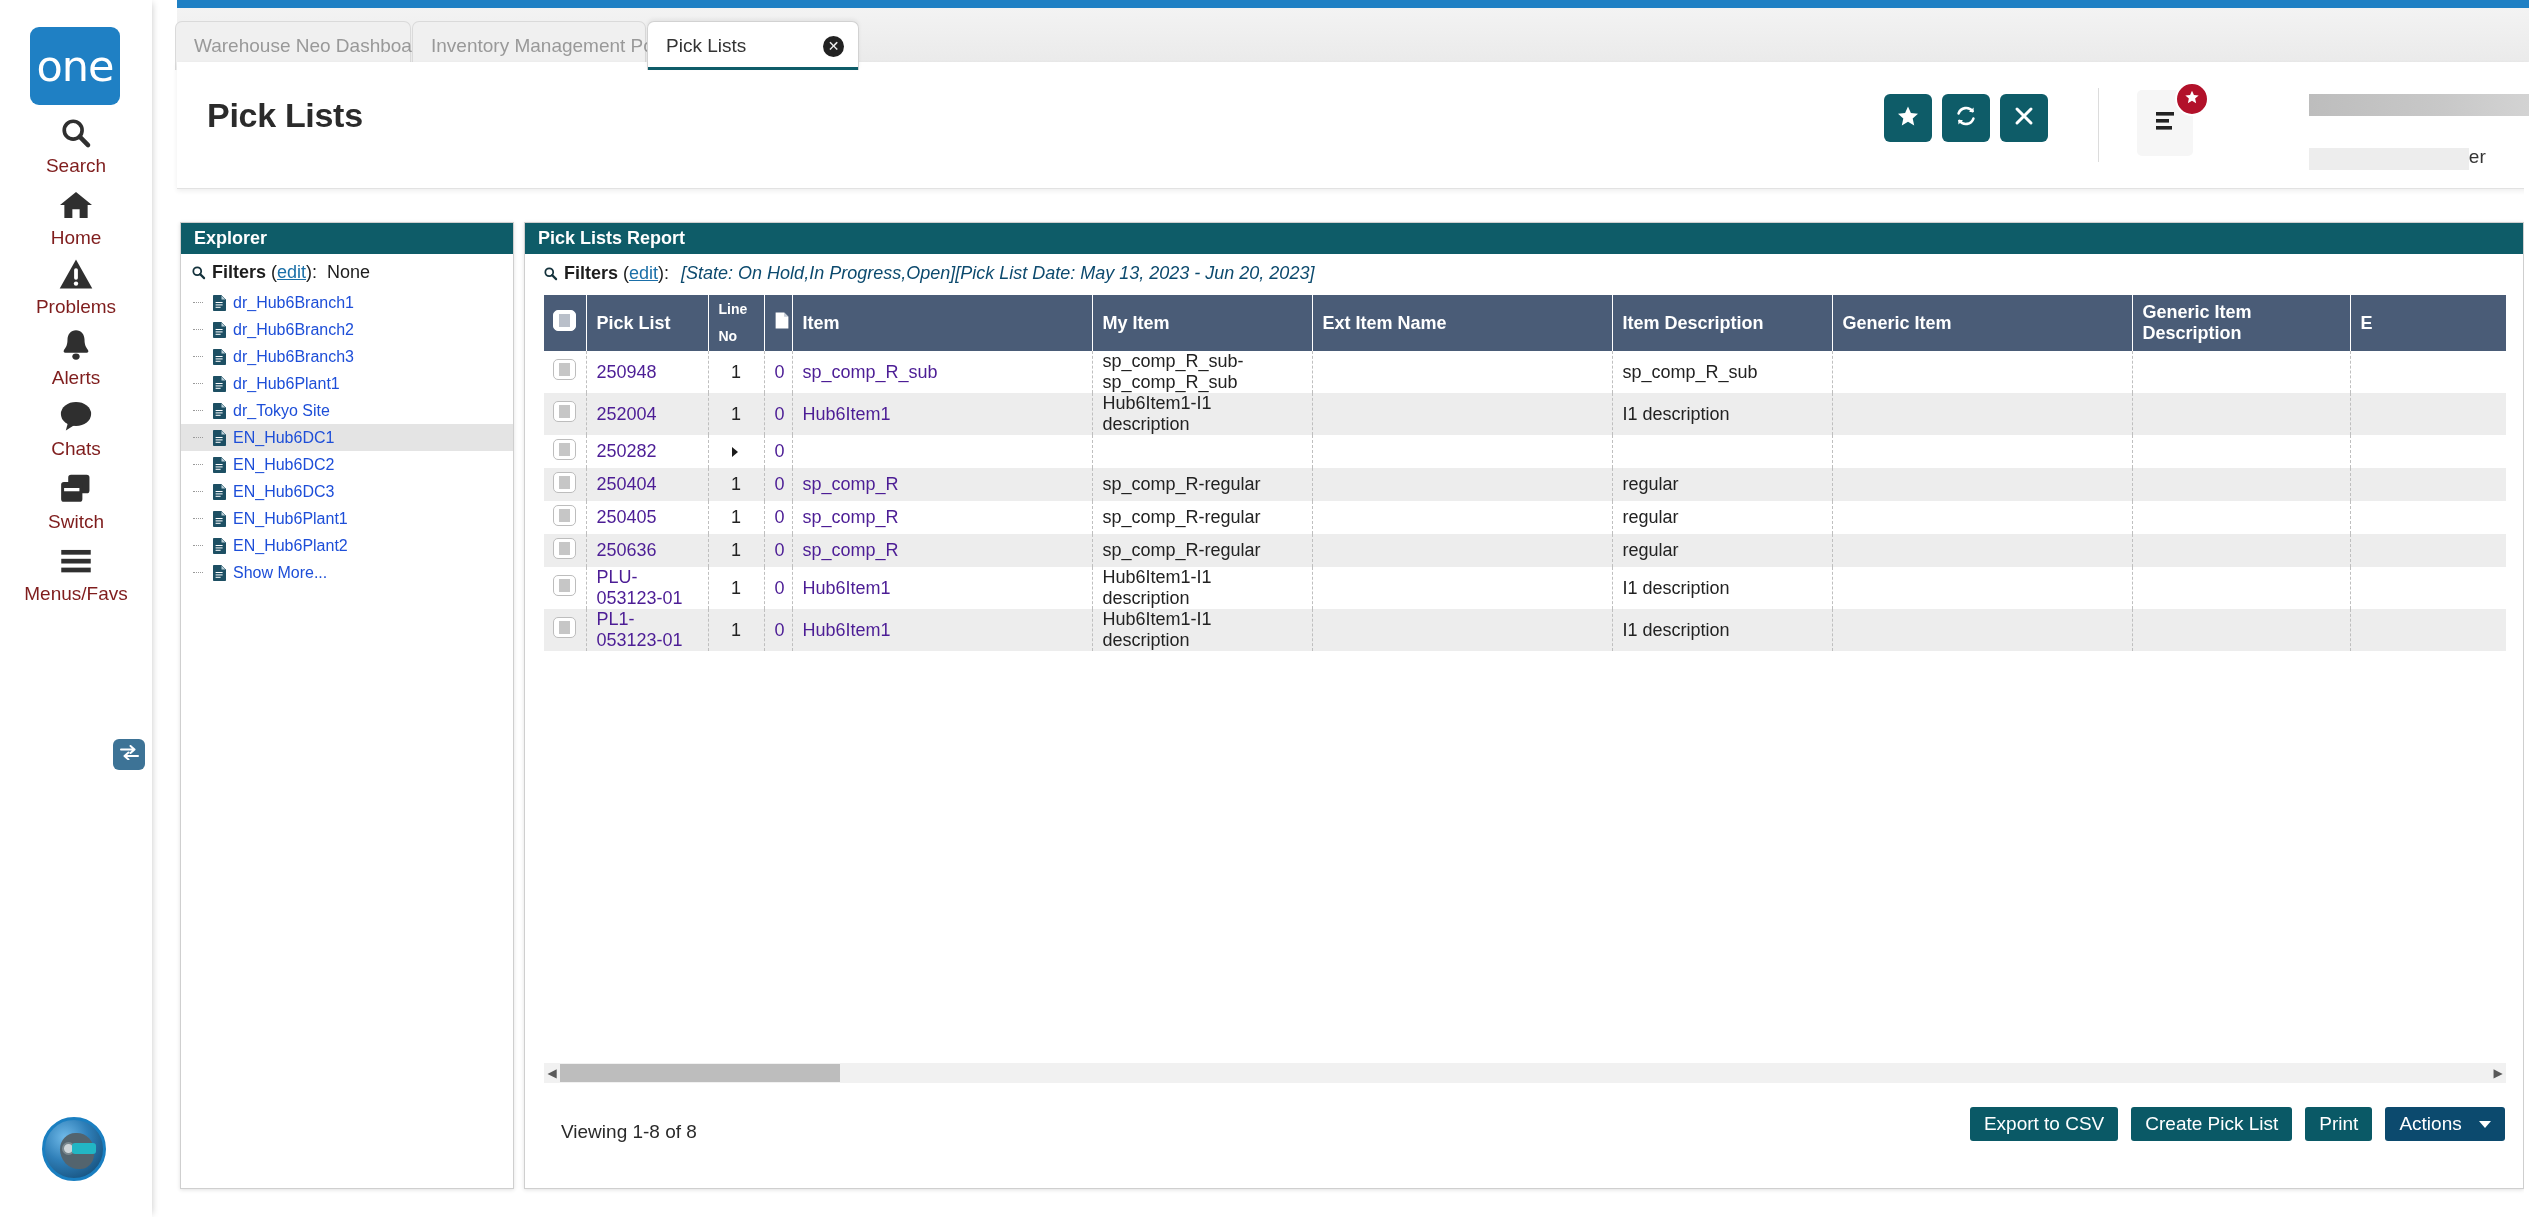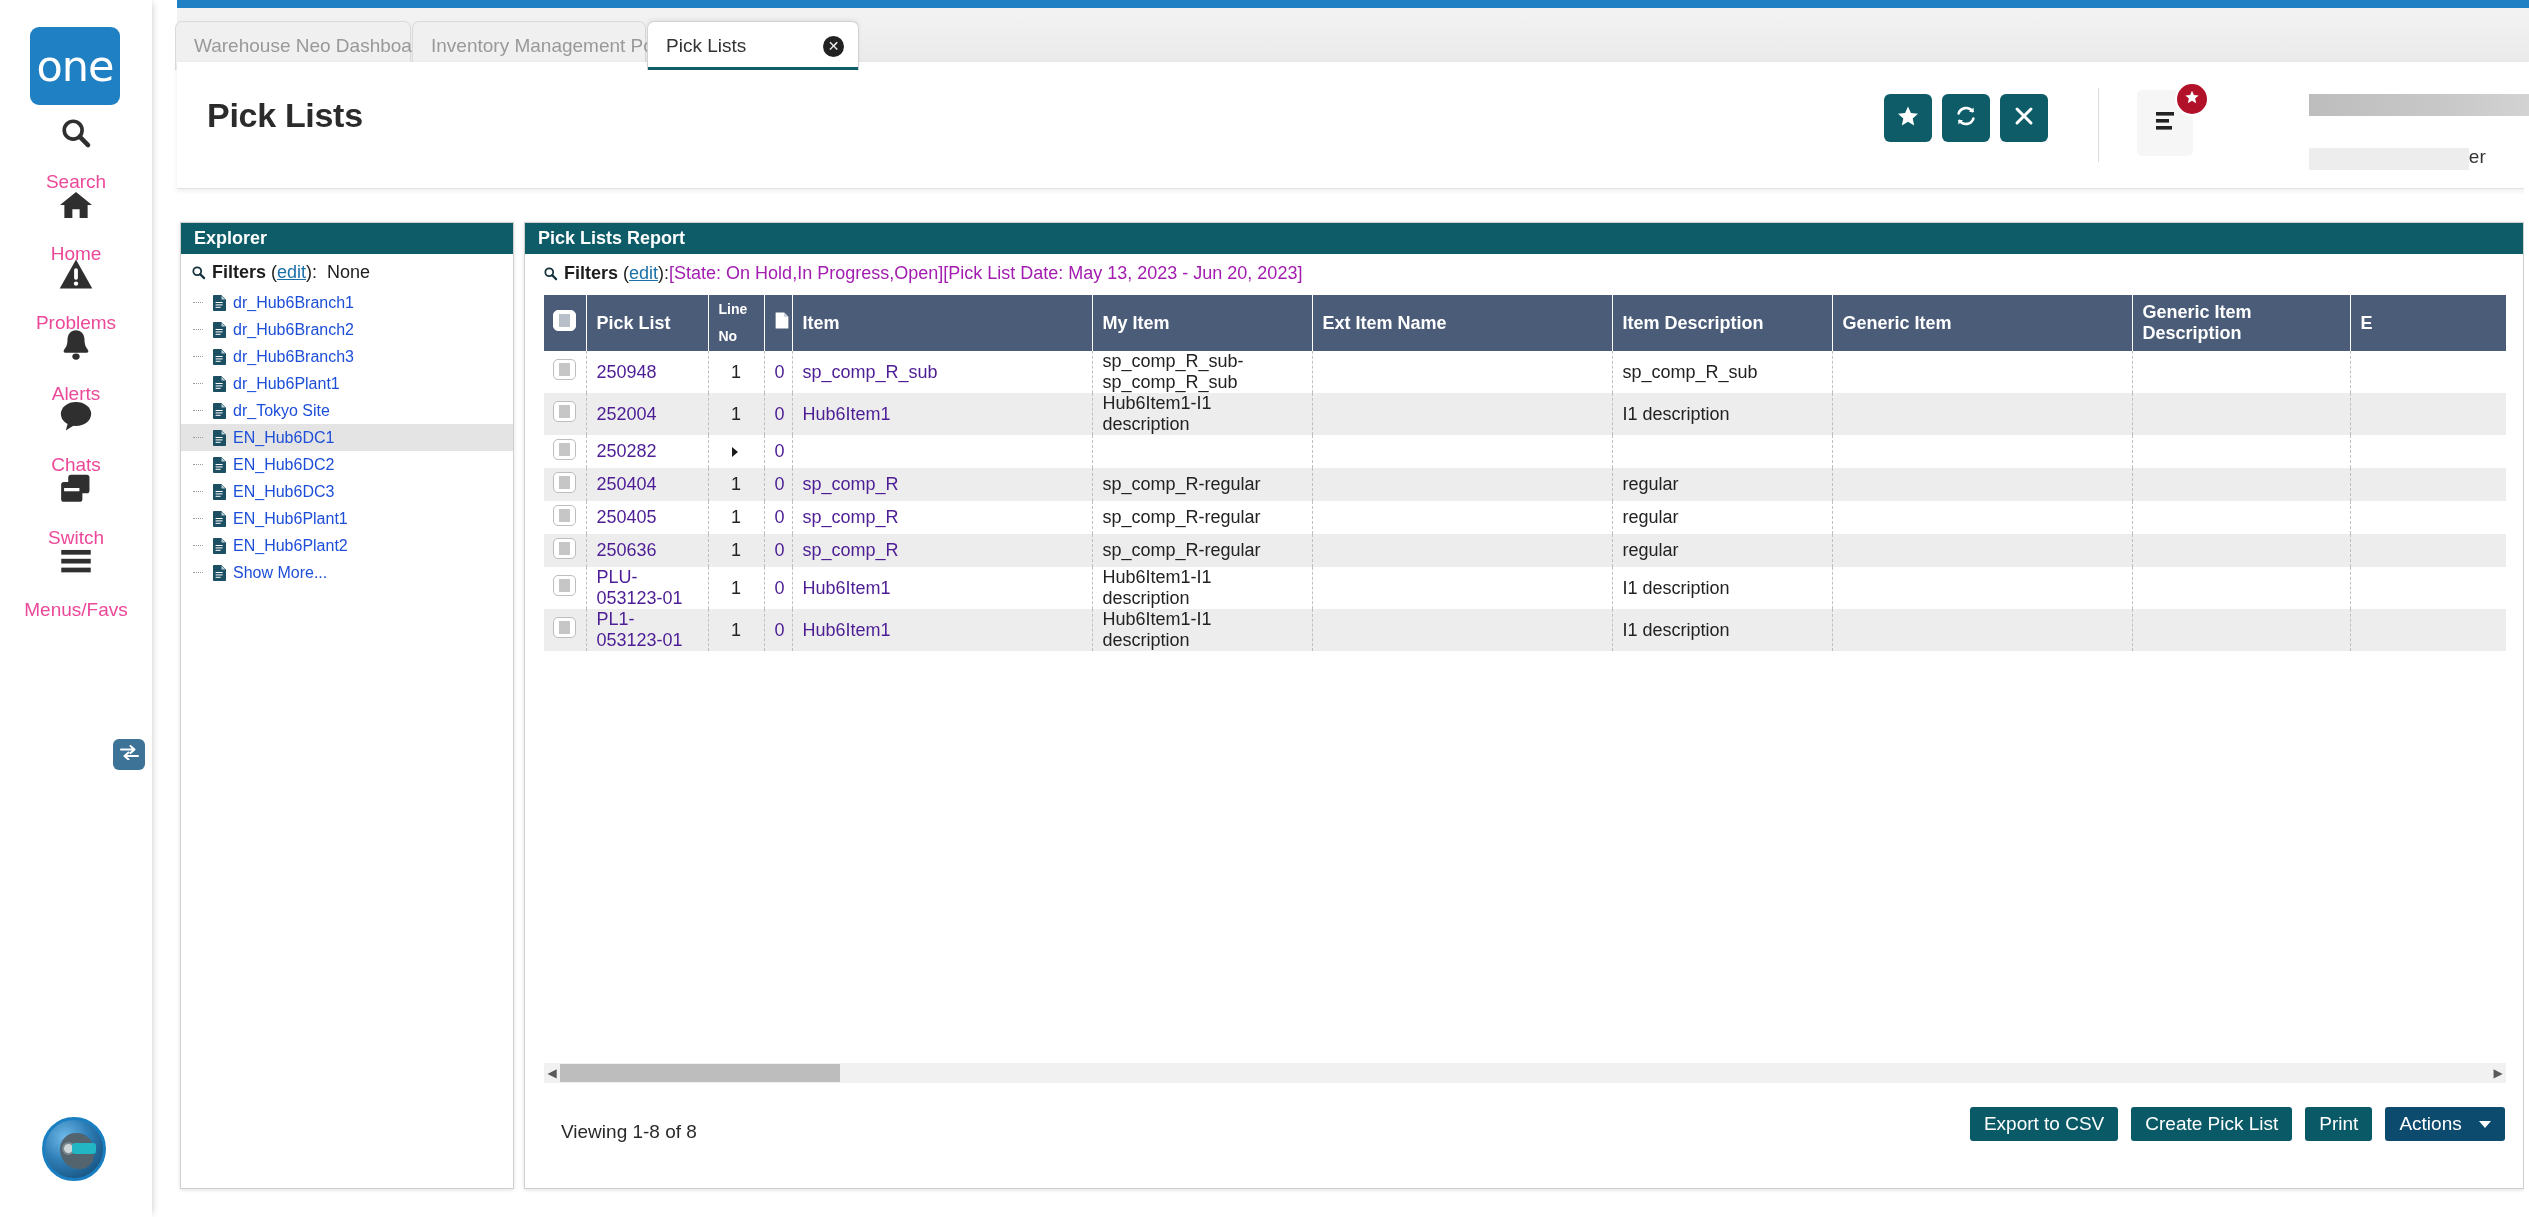--- a/index.html
+++ b/index.html
@@ -52,22 +52,22 @@
   }
   .rail-icon {
     display: block;
     height: 44px;
     line-height: 44px;
   }
   .rail-icon svg { vertical-align: middle; }
   .rail-label {
     display: block;
     font-size: 19px;
-    color: #ec4899;
-    margin-top: 17px;
+    color: #7f1d1d;
+    margin-top: 1px;
     font-family: "Liberation Sans", sans-serif;
   }
   #switch-badge {
     position: absolute;
     left: 113px; top: 739px;
     width: 32px; height: 31px;
     background: #3d7396;
     border-radius: 6px;
     display: flex;
     align-items: center;
@@ -324,21 +324,21 @@
     align-items: center;
     padding-left: 13px;
   }
   #report-filters {
     display: flex;
     align-items: center;
     padding: 9px 0 7px 18px;
     font-size: 18px;
     color: #1d1d1d;
   }
-  #report-filters .fval { color: #a21caf; }
+  #report-filters .fval { margin-left: 12px; color: #0c4a6e; font-style: italic; }
 
   
   #table-wrap {
     position: absolute;
     left: 19px; top: 72px;
     width: 1962px;
     overflow: hidden;
   }
   table.grid {
     border-collapse: collapse;

